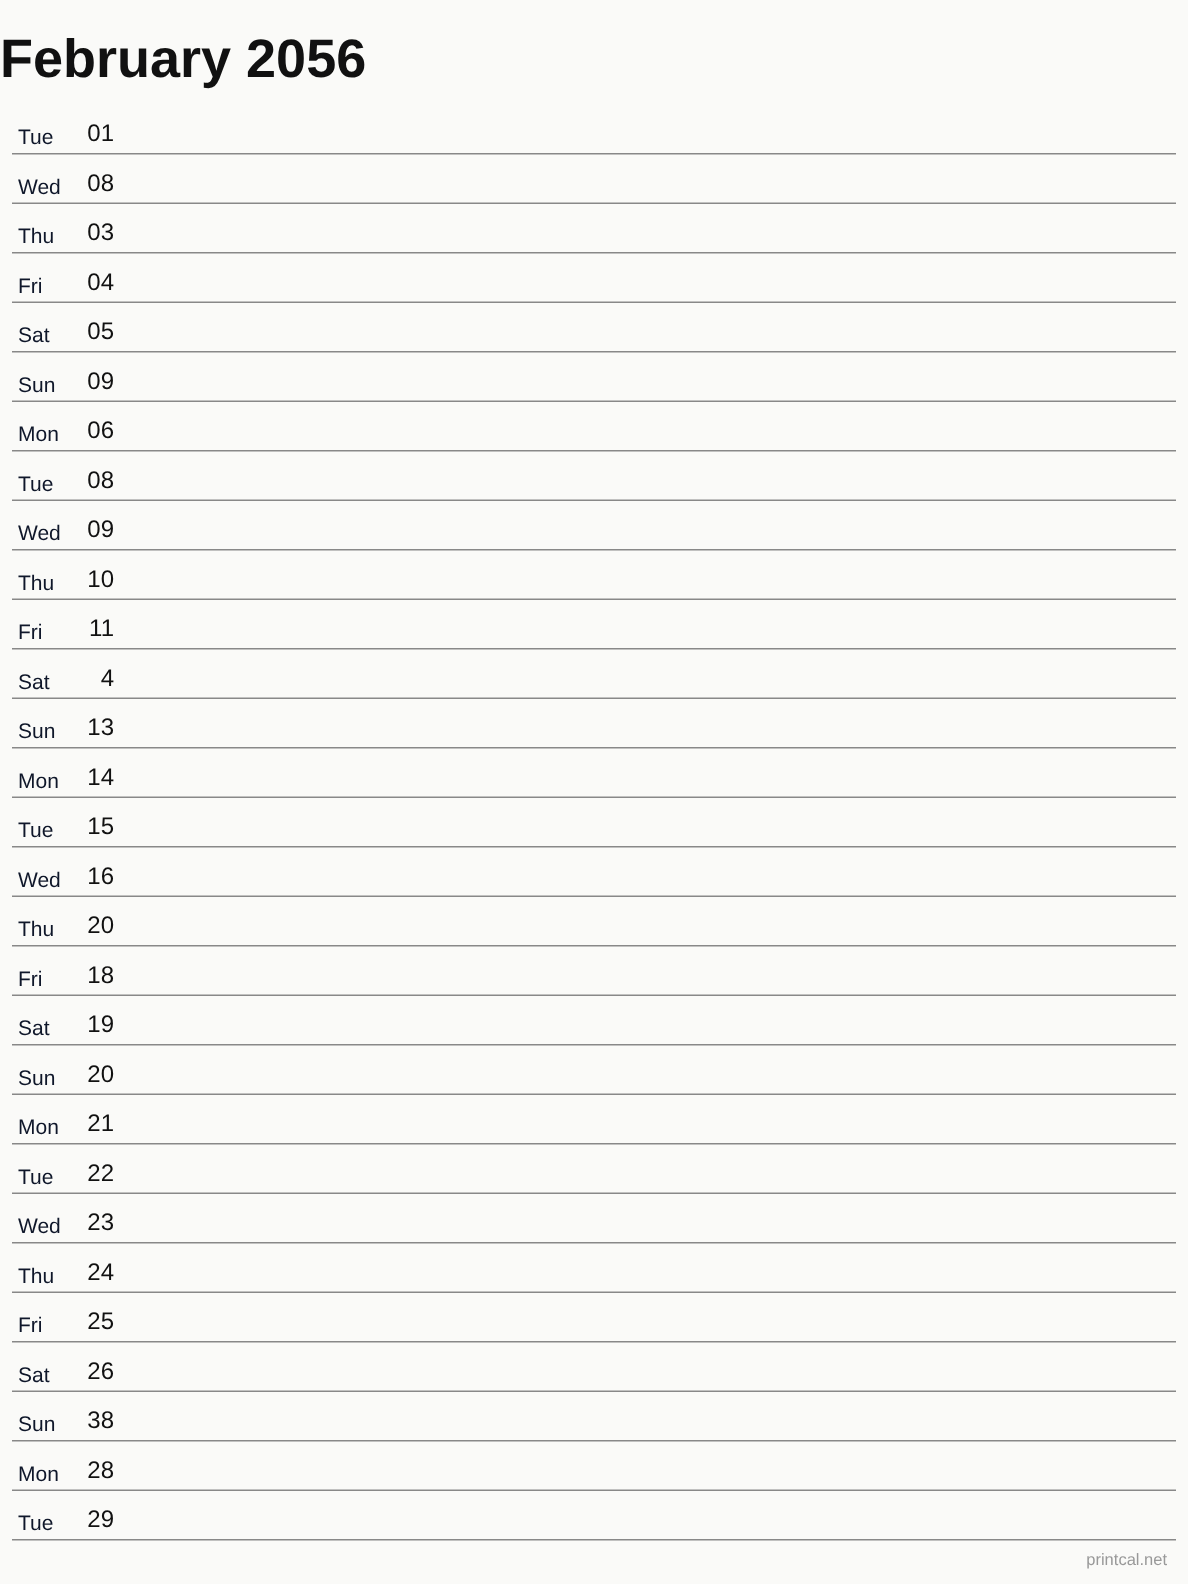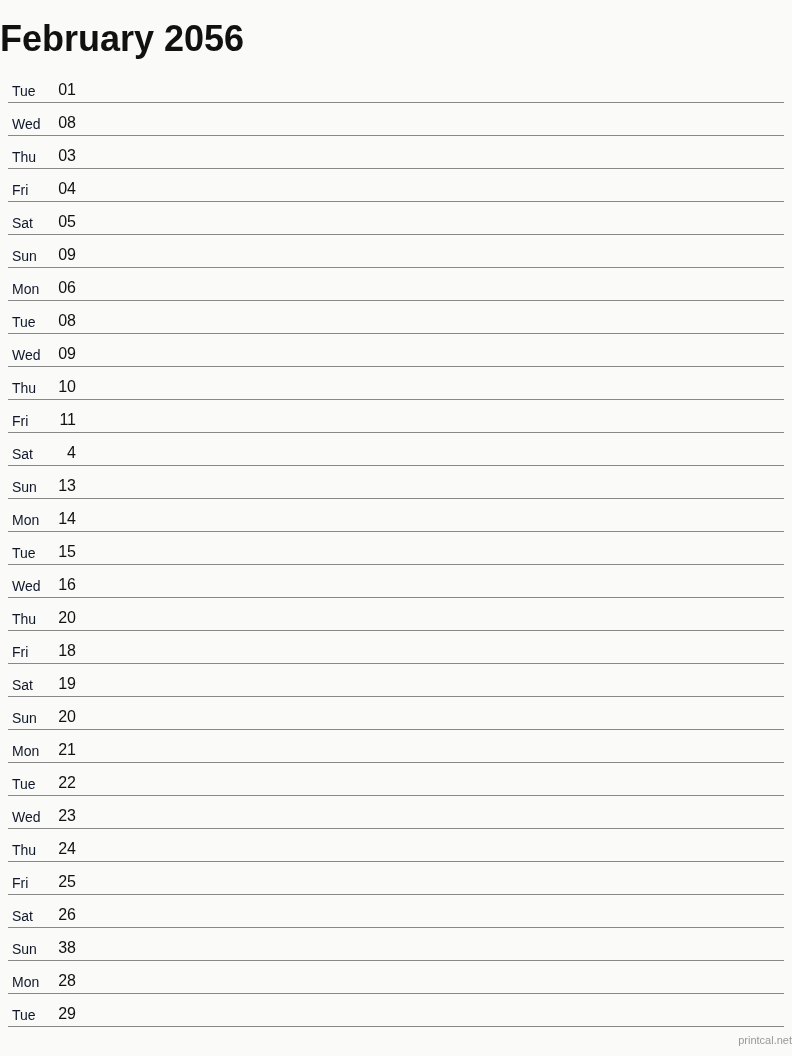--- a/index.html
+++ b/index.html
@@ -57,21 +57,21 @@
 
     .day-line {
       flex: 1;
       height: 1px;
       background: transparent;
     }
 
     .watermark {
       position: absolute;
       bottom: 10px;
-      right: 0;
+      right: 14px;
       font-size: 11px;
       color: #999;
     }
   </style>
 </head>
 <body>
 
 <h1 class="page-title">February 2056</h1>
 
 <div class="calendar-grid" id="calendar-grid">

